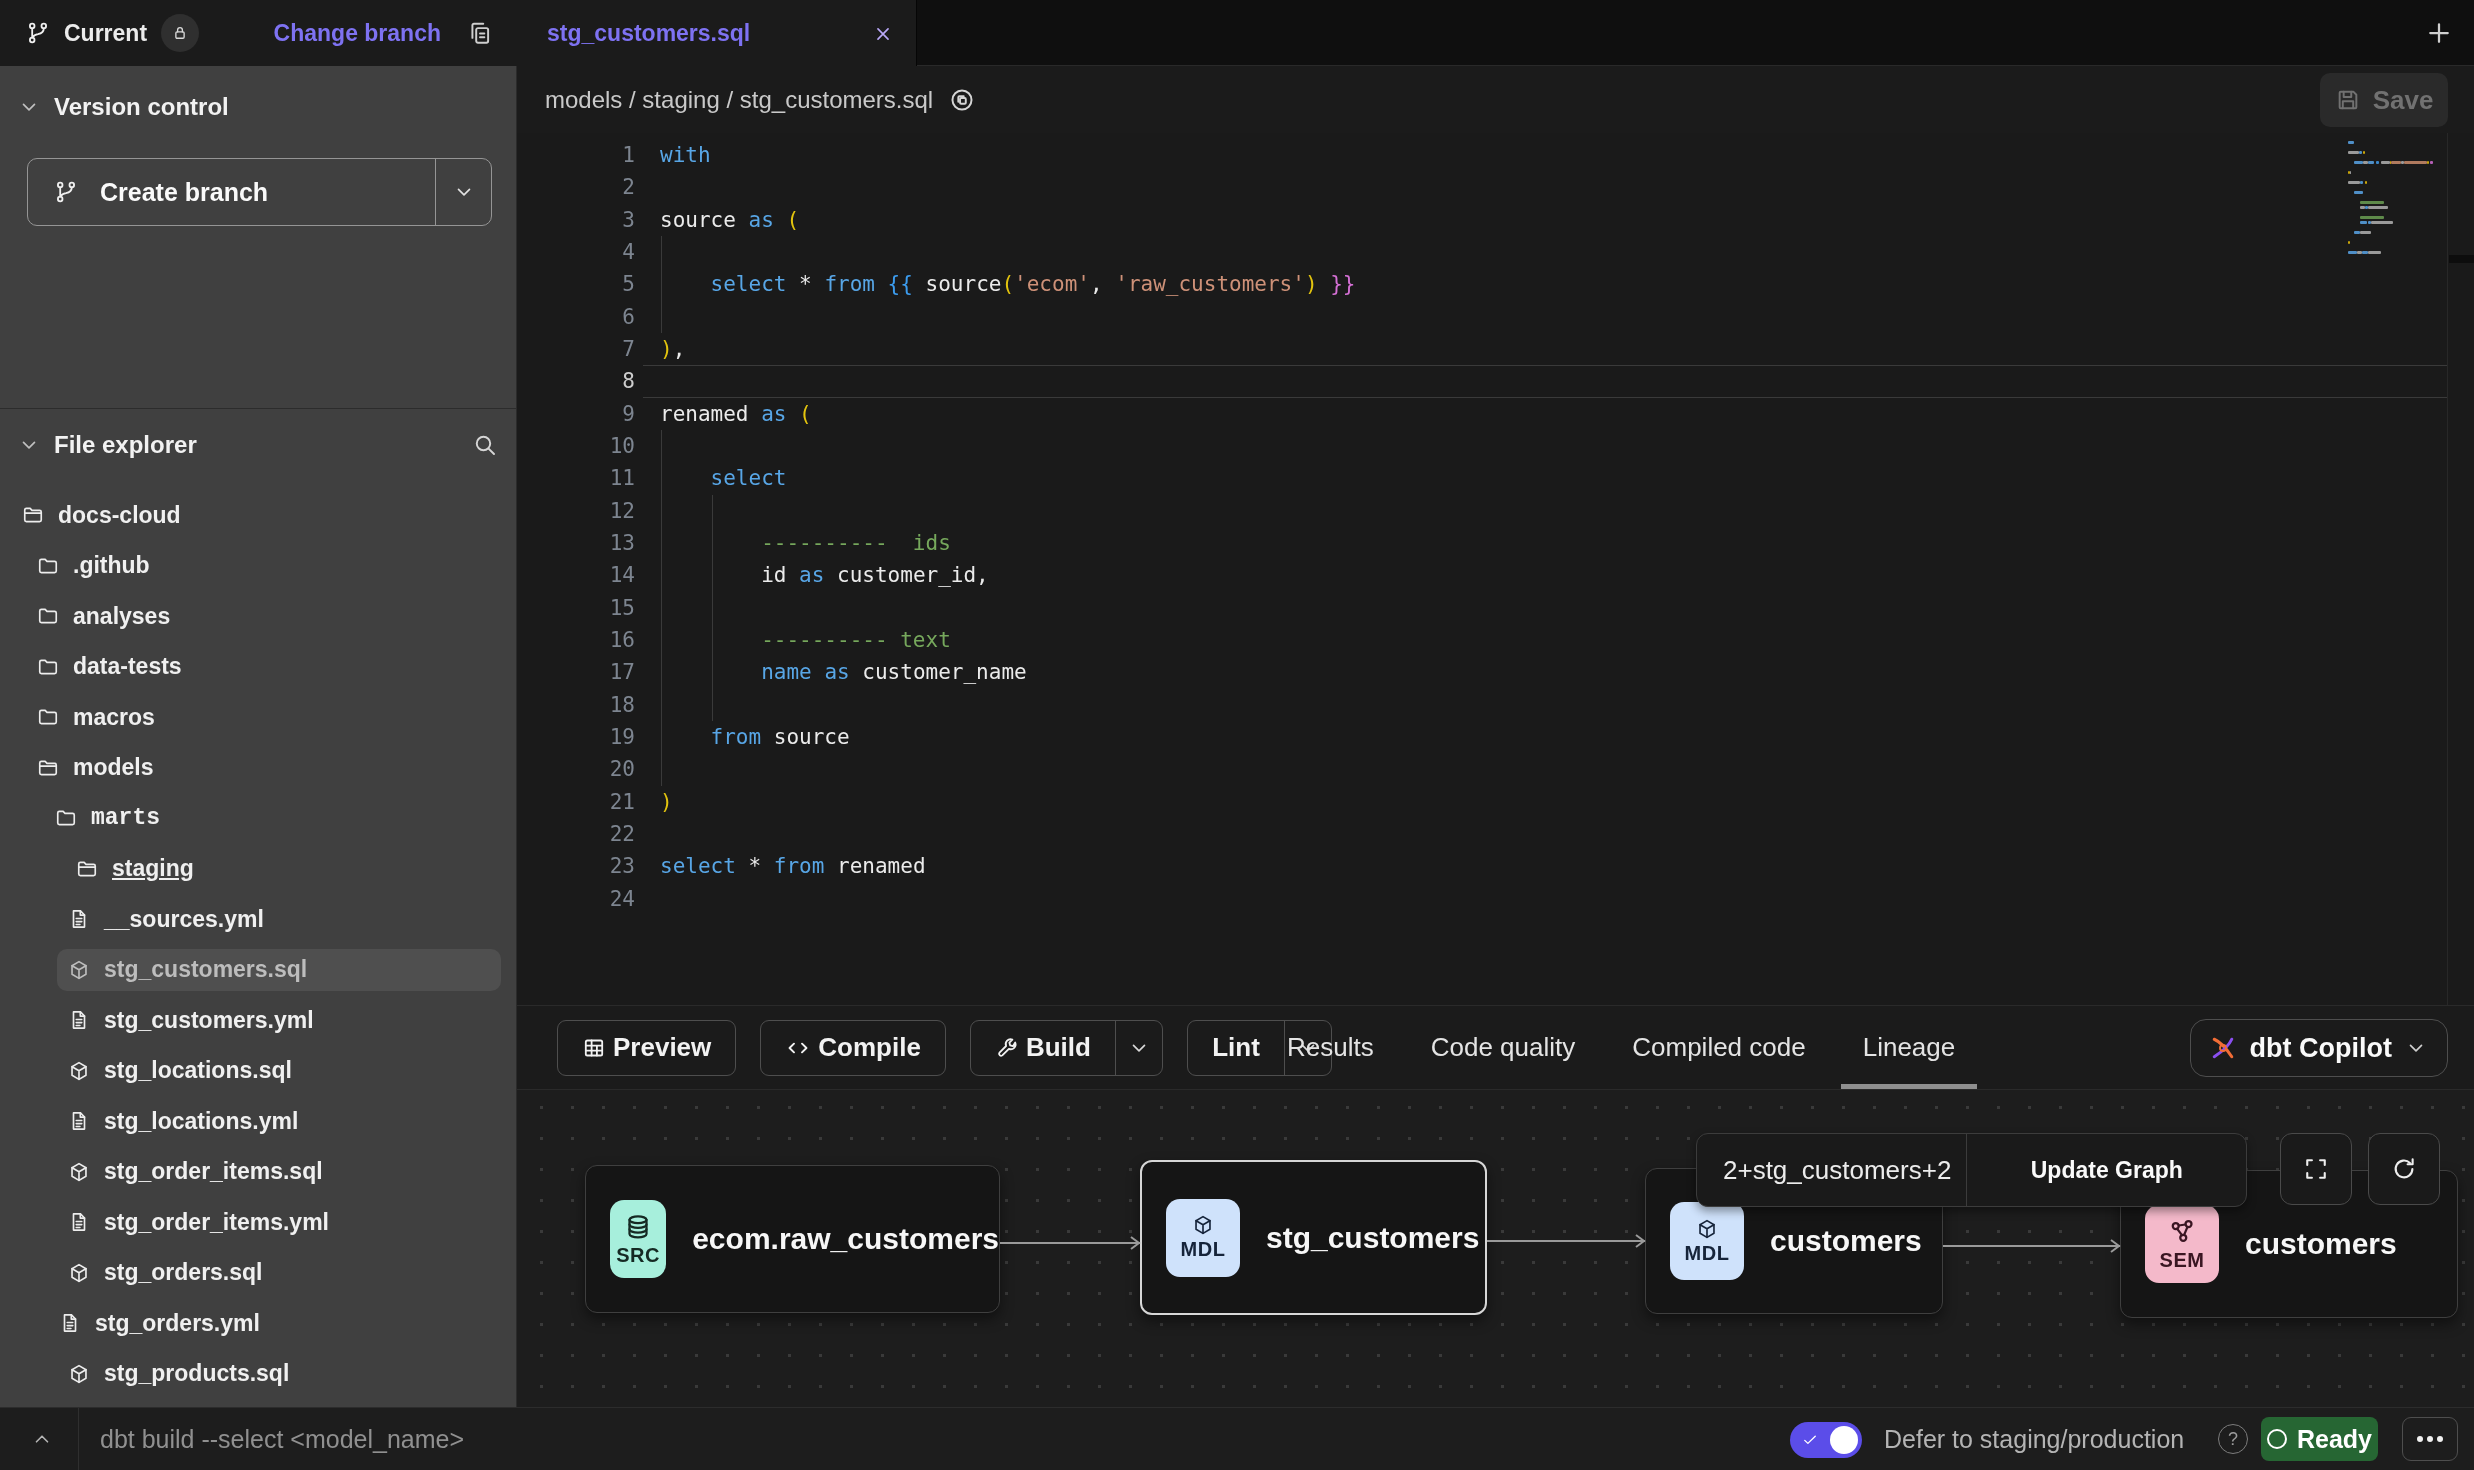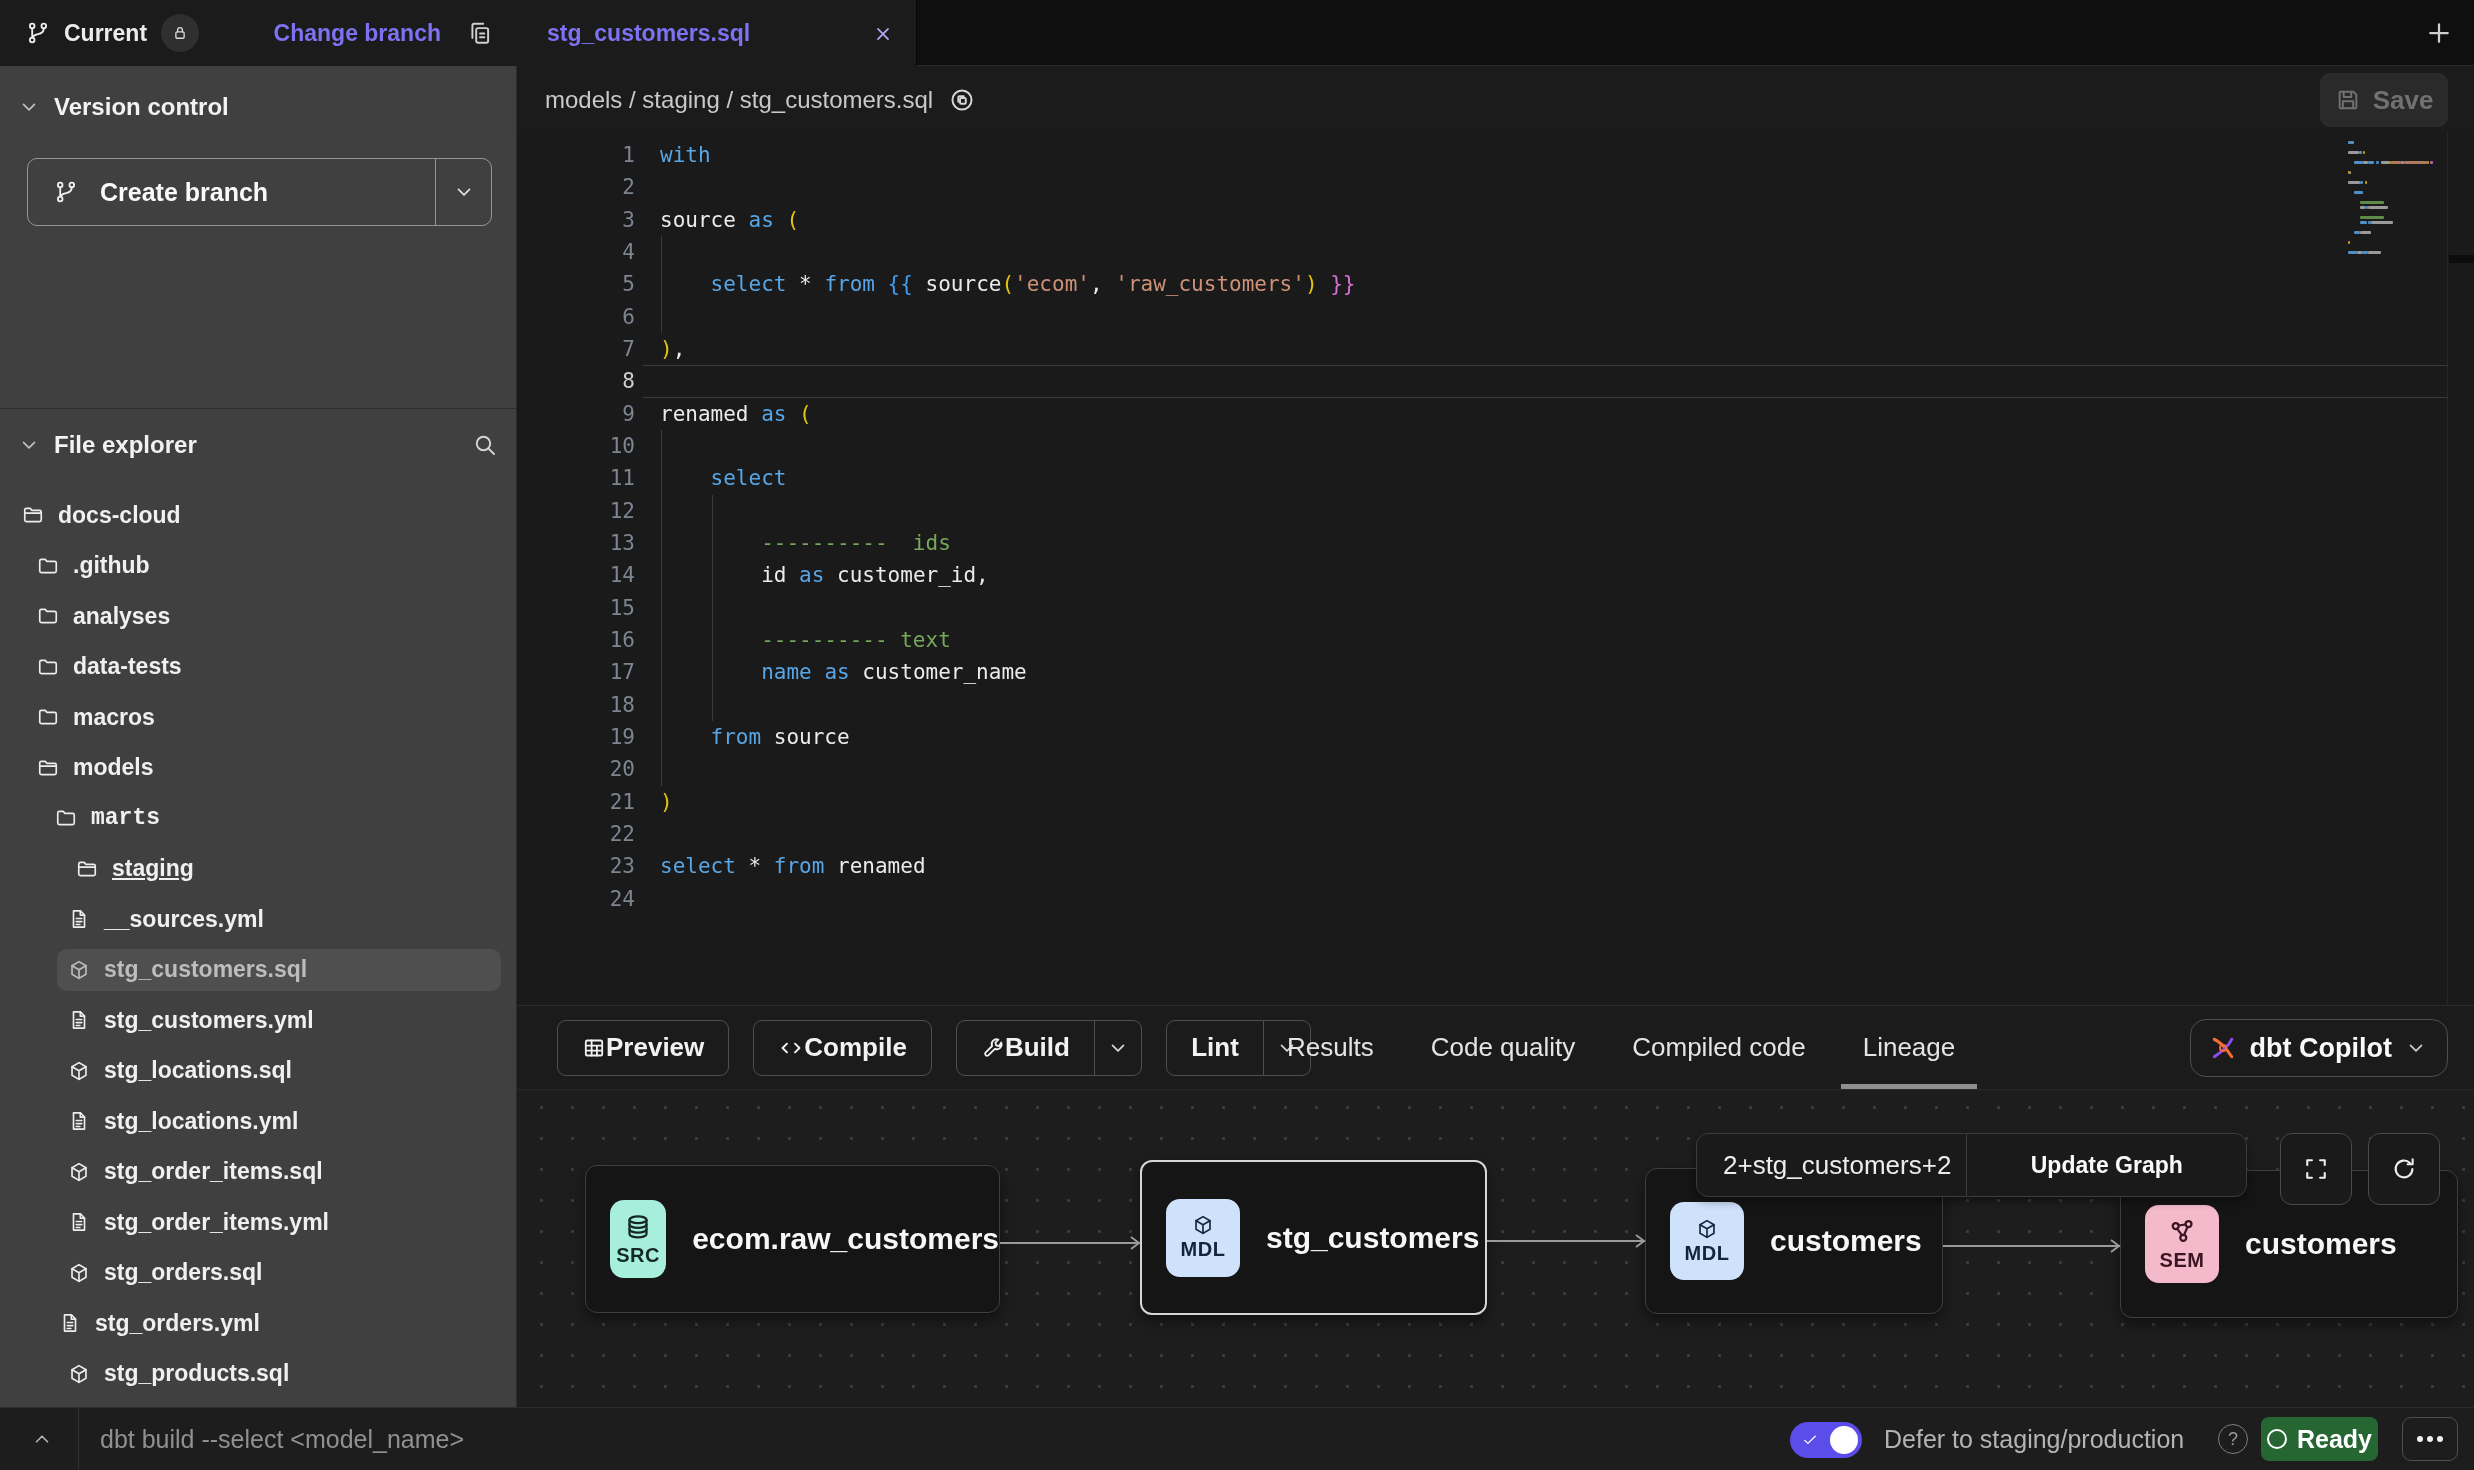--- a/index.html
+++ b/index.html
@@ -87,21 +87,21 @@
   .mm-seg { height:100%; border-radius:1px; }
   .scroll-track { position:absolute; right:26px; top:0; bottom:0; width:1px; background:#282828; }
   .scroll-mark { position:absolute; right:0; top:122px; width:25px; height:8px; background:#0d0d0d; }
 
   
   .toolbar { position:absolute; left:0; right:0; top:939px; height:85px; background:#1b1b1b;
     border-top:1px solid #2a2a2a; border-bottom:1px solid #2a2a2a; }
   .btn-row { position:absolute; left:40px; top:0; height:100%; display:flex; align-items:center; gap:24px; }
   .abtn { height:56px; border:1.3px solid #4e4e4e; border-radius:9px; display:flex; align-items:stretch;
     color:#f2f2f2; cursor:pointer; }
-  .abtn .b-main { display:flex; align-items:center; gap:0; padding:0 24px; }
+  .abtn .b-main { display:flex; align-items:center; gap:7px; padding:0 24px; }
   .abtn .b-lbl { font-size:26px; font-weight:700; }
   .abtn .b-sep { width:1.3px; background:#4e4e4e; }
   .abtn .b-chev { width:46px; display:flex; align-items:center; justify-content:center; color:#d9d9d9; }
   .ptabs { position:absolute; left:770px; top:0; height:100%; display:flex; gap:57px; }
   .ptab { position:relative; display:flex; align-items:center; font-size:26px; color:#e4e4e4; cursor:pointer; }
   .ptab.active::after { content:""; position:absolute; left:-22px; right:-22px; bottom:0; height:5px;
     background:#8f8f8f; }
   .copilot { position:absolute; right:26px; top:13px; height:58px; padding:0 20px 0 18px;
     border:1.3px solid #4e4e4e; border-radius:16px; display:flex; align-items:center; gap:13px; cursor:pointer; }
   .copilot .c-lbl { font-size:27px; font-weight:700; color:#fafafa; }
@@ -687,21 +687,21 @@
                 <circle cx="7" cy="7.2" r="2.4"></circle>
                 <circle cx="17.2" cy="5.6" r="2.4"></circle>
                 <circle cx="13" cy="16.6" r="2.4"></circle>
                 <path d="M9.4 6.8l5.4-.8M8 9.3l4 5.2M16.4 7.9l-2.7 6.4"></path>
               </svg>
             </span>
        <span class="bd-lbl">SEM</span>
      </div>
      <span class="n-name">customers</span>
         </div>
-        <div class="sel-bar" style="left:1179px; top:43px; height:64px;">
+        <div class="sel-bar" style="left:1179px; top:43px; height:74px;">
         <div class="sel-input" style="width:269px">2+stg_customers+2</div>
         <div class="sel-sep"></div>
         <div class="sel-update" style="width:279px">Update Graph</div>
       </div>
       <div class="sq-btn" style="left:1763px; top:43px;">
         <span class="ic">
             <svg width="28" height="28" viewBox="0 0 24 24" fill="none" stroke="currentColor" stroke-width="1.8" stroke-linecap="round" stroke-linejoin="round">
               <path d="M8.5 4.5H4.5v4M15.5 4.5h4v4M8.5 19.5H4.5v-4M15.5 19.5h4v-4"></path>
             </svg>
           </span>

